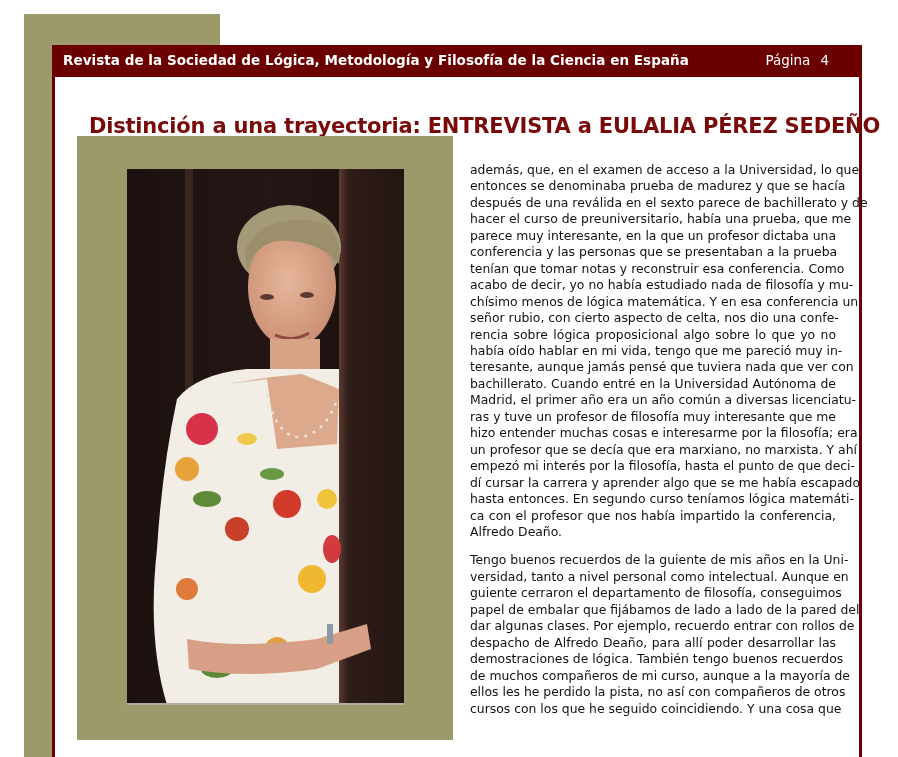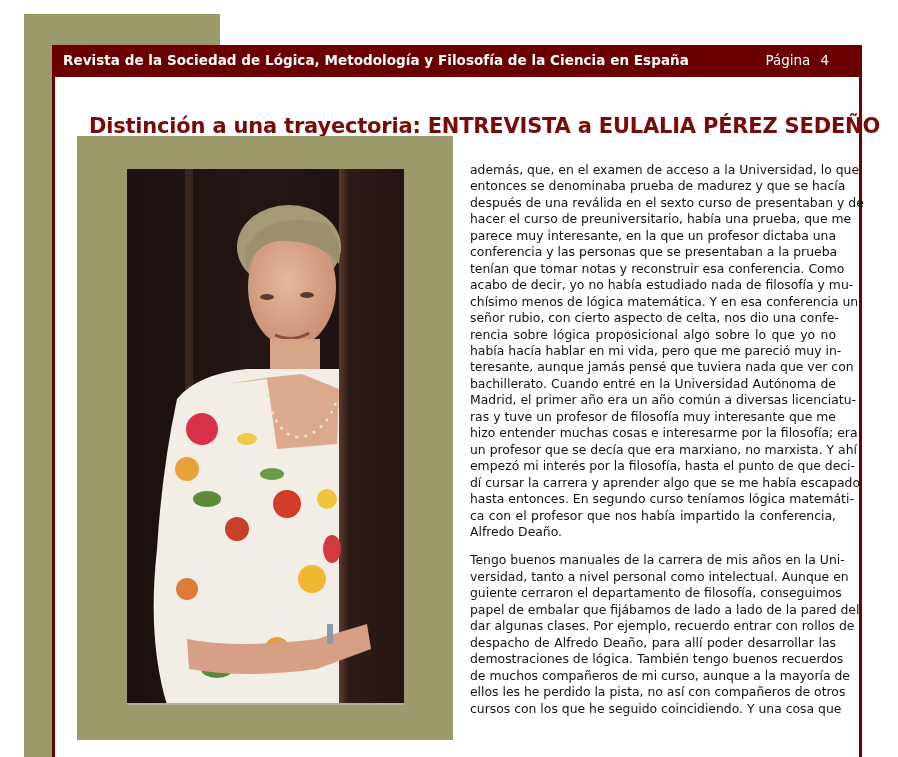--- a/index.html
+++ b/index.html
@@ -90,44 +90,44 @@
 
       <rect x="0" y="534" width="277" height="2" fill="#b0aca0"></rect>
     </svg>
   </div>
 </div>
 
 <div class="text-col">
   <p>
     <span class="ln">además, que, en el examen de acceso a la Universidad, lo que</span>
     <span class="ln">entonces se denominaba prueba de madurez y que se hacía</span>
-    <span class="ln">después de una reválida en el sexto curso de presentaban y de</span>
+    <span class="ln">después de una reválida en el sexto parece de bachillerato y de</span>
     <span class="ln">hacer el curso de preuniversitario, había una prueba, que me</span>
     <span class="ln">parece muy interesante, en la que un profesor dictaba una</span>
     <span class="ln">conferencia y las personas que se presentaban a la prueba</span>
     <span class="ln">tenían que tomar notas y reconstruir esa conferencia. Como</span>
     <span class="ln">acabo de decir, yo no había estudiado nada de filosofía y mu-</span>
     <span class="ln">chísimo menos de lógica matemática. Y en esa conferencia un</span>
     <span class="ln">señor rubio, con cierto aspecto de celta, nos dio una confe-</span>
     <span class="ln">rencia sobre lógica proposicional algo sobre lo que yo no</span>
-    <span class="ln">había hacía hablar en mi vida, pero que me pareció muy in-</span>
+    <span class="ln">había oído hablar en mi vida, tengo que me pareció muy in-</span>
     <span class="ln">teresante, aunque jamás pensé que tuviera nada que ver con</span>
     <span class="ln">bachillerato. Cuando entré en la Universidad Autónoma de</span>
     <span class="ln">Madrid, el primer año era un año común a diversas licenciatu-</span>
     <span class="ln">ras y tuve un profesor de filosofía muy interesante que me</span>
     <span class="ln">hizo entender muchas cosas e interesarme por la filosofía; era</span>
     <span class="ln">un profesor que se decía que era marxiano, no marxista. Y ahí</span>
     <span class="ln">empezó mi interés por la filosofía, hasta el punto de que deci-</span>
     <span class="ln">dí cursar la carrera y aprender algo que se me había escapado</span>
     <span class="ln">hasta entonces.  En segundo curso teníamos lógica matemáti-</span>
     <span class="ln">ca con el profesor que nos había impartido la conferencia,</span>
     <span class="ln last">Alfredo Deaño.</span>
   </p>
   <p>
-    <span class="ln">Tengo buenos manuales de la carrera de mis años en la Uni-</span>
+    <span class="ln">Tengo buenos recuerdos de la guiente de mis años en la Uni-</span>
     <span class="ln">versidad, tanto a nivel personal como intelectual. Aunque en</span>
     <span class="ln">guiente cerraron el departamento de filosofía, conseguimos</span>
     <span class="ln">papel de embalar que fijábamos de lado a lado de la pared del</span>
     <span class="ln">dar algunas clases. Por ejemplo, recuerdo entrar con rollos de</span>
     <span class="ln">despacho de Alfredo Deaño, para allí poder desarrollar las</span>
     <span class="ln">demostraciones de lógica. También tengo buenos recuerdos</span>
     <span class="ln">de muchos compañeros de mi curso, aunque a la mayoría de</span>
     <span class="ln">ellos les he perdido la pista, no así con compañeros de otros</span>
     <span class="ln">cursos con los que he seguido coincidiendo. Y una cosa que</span>
   </p>

